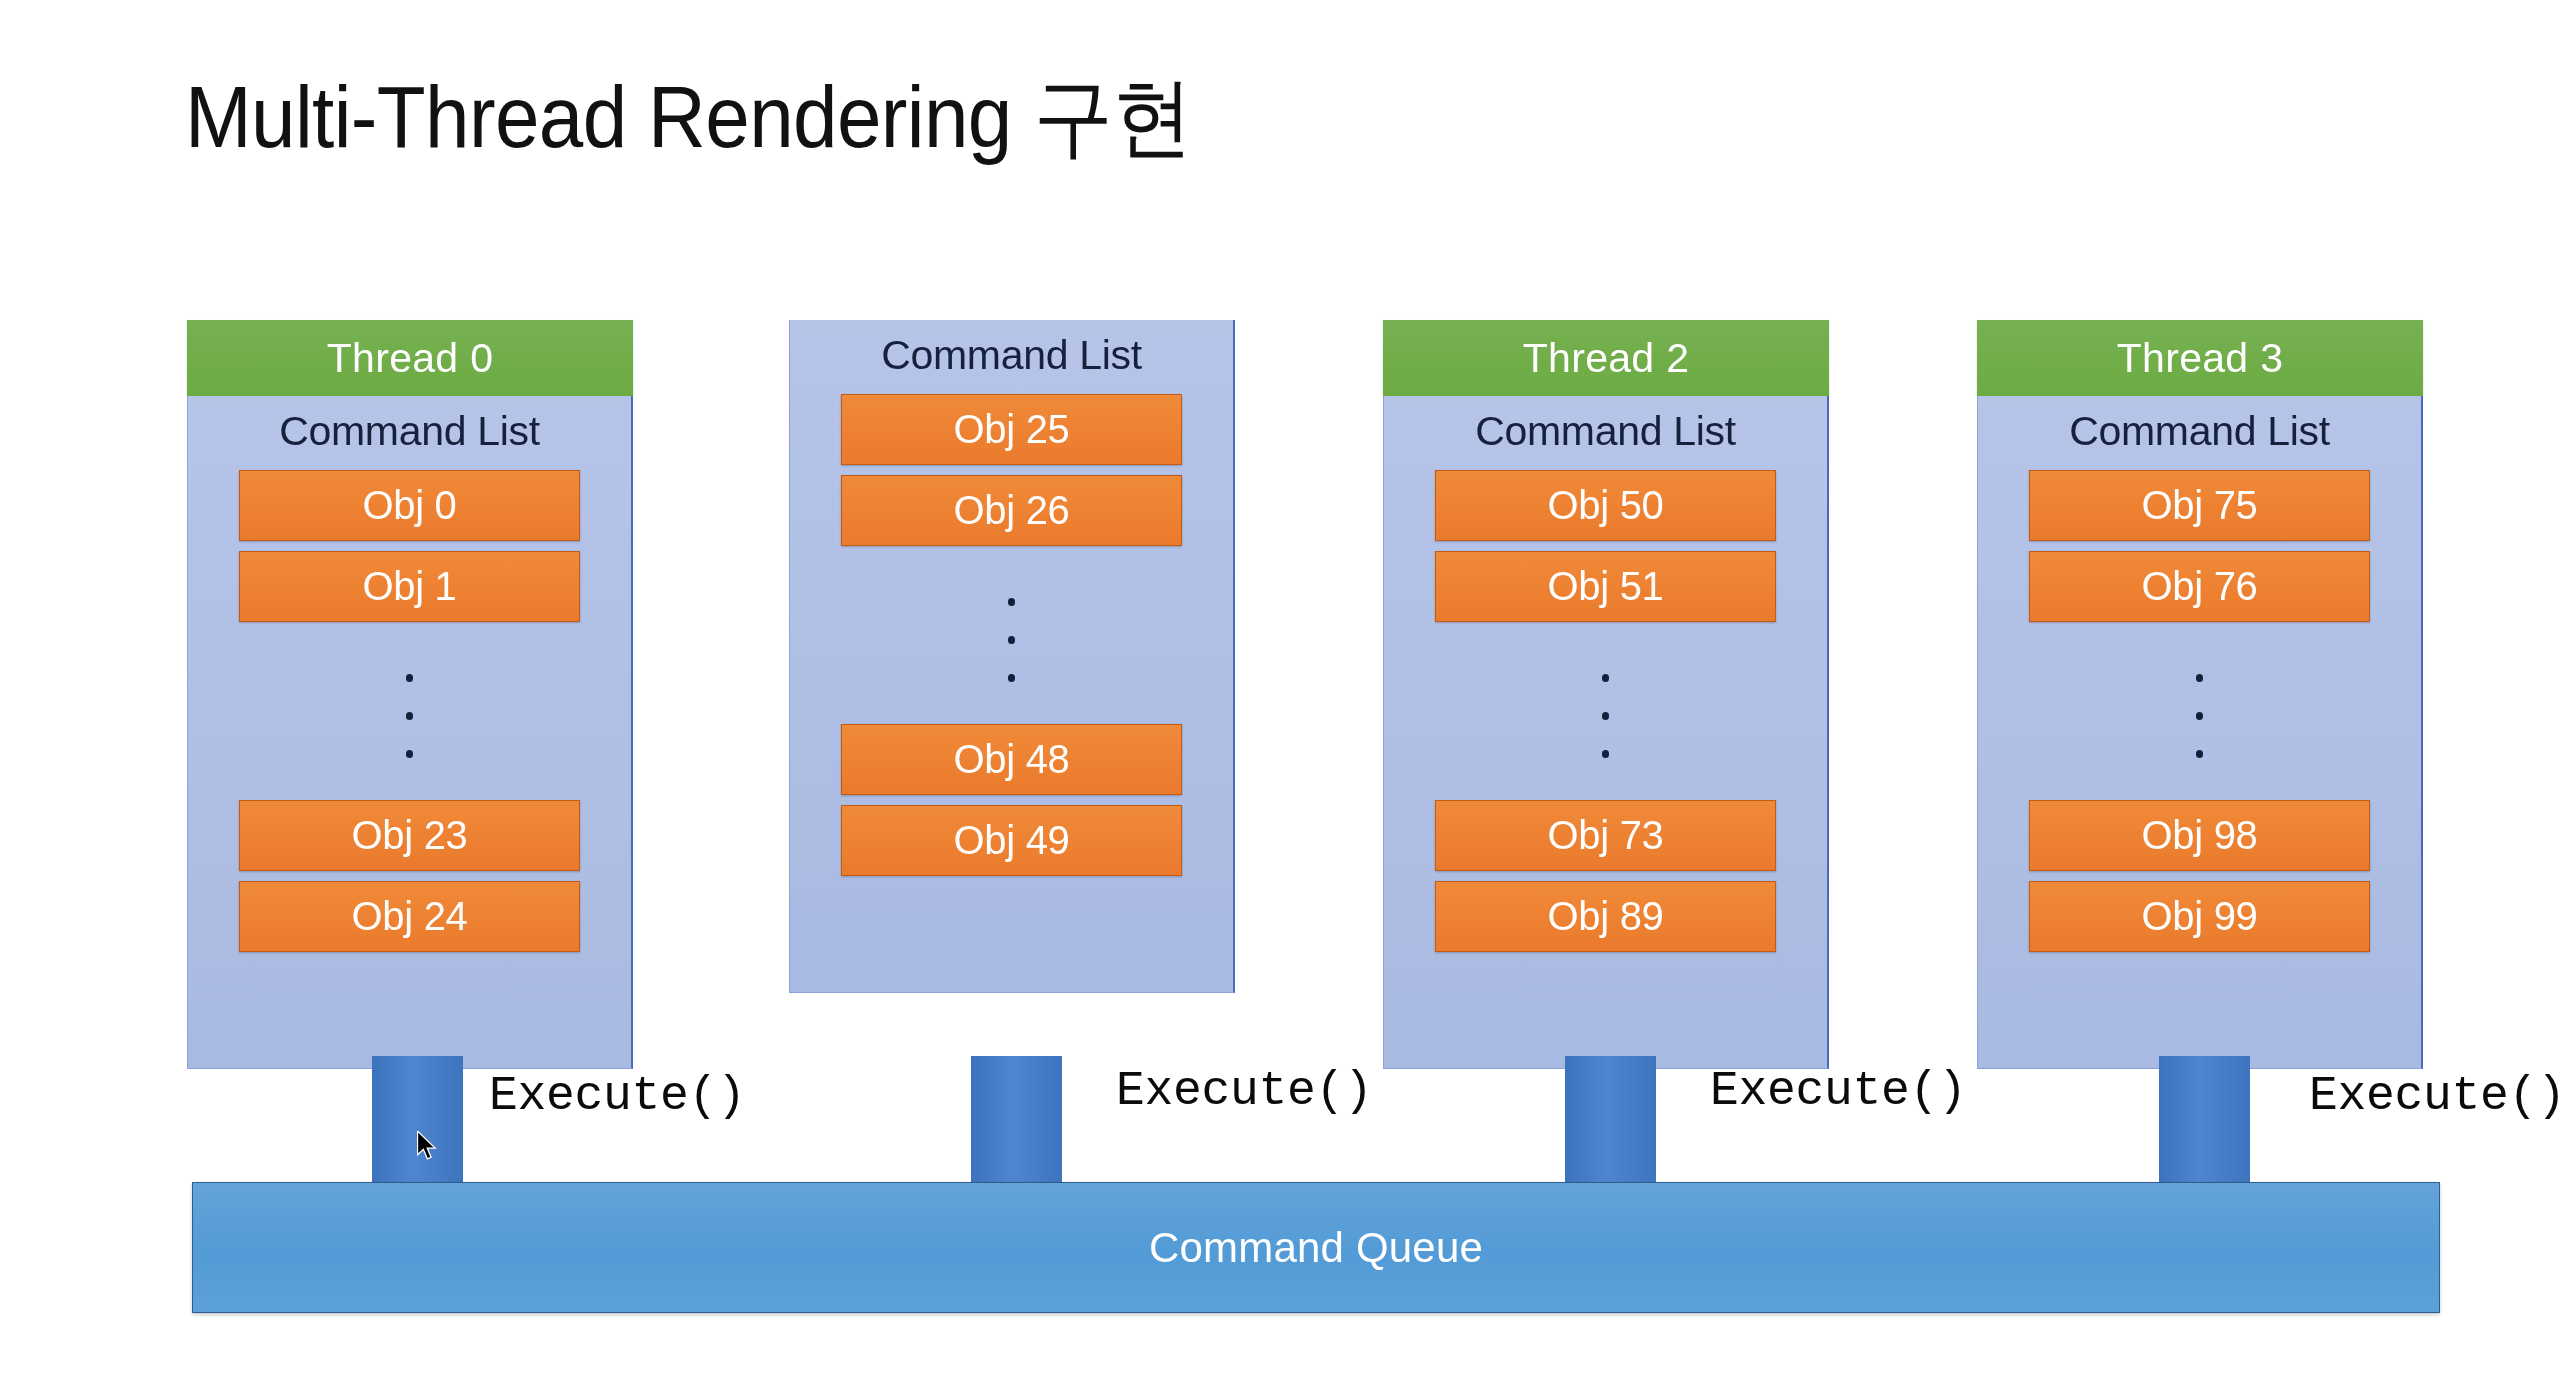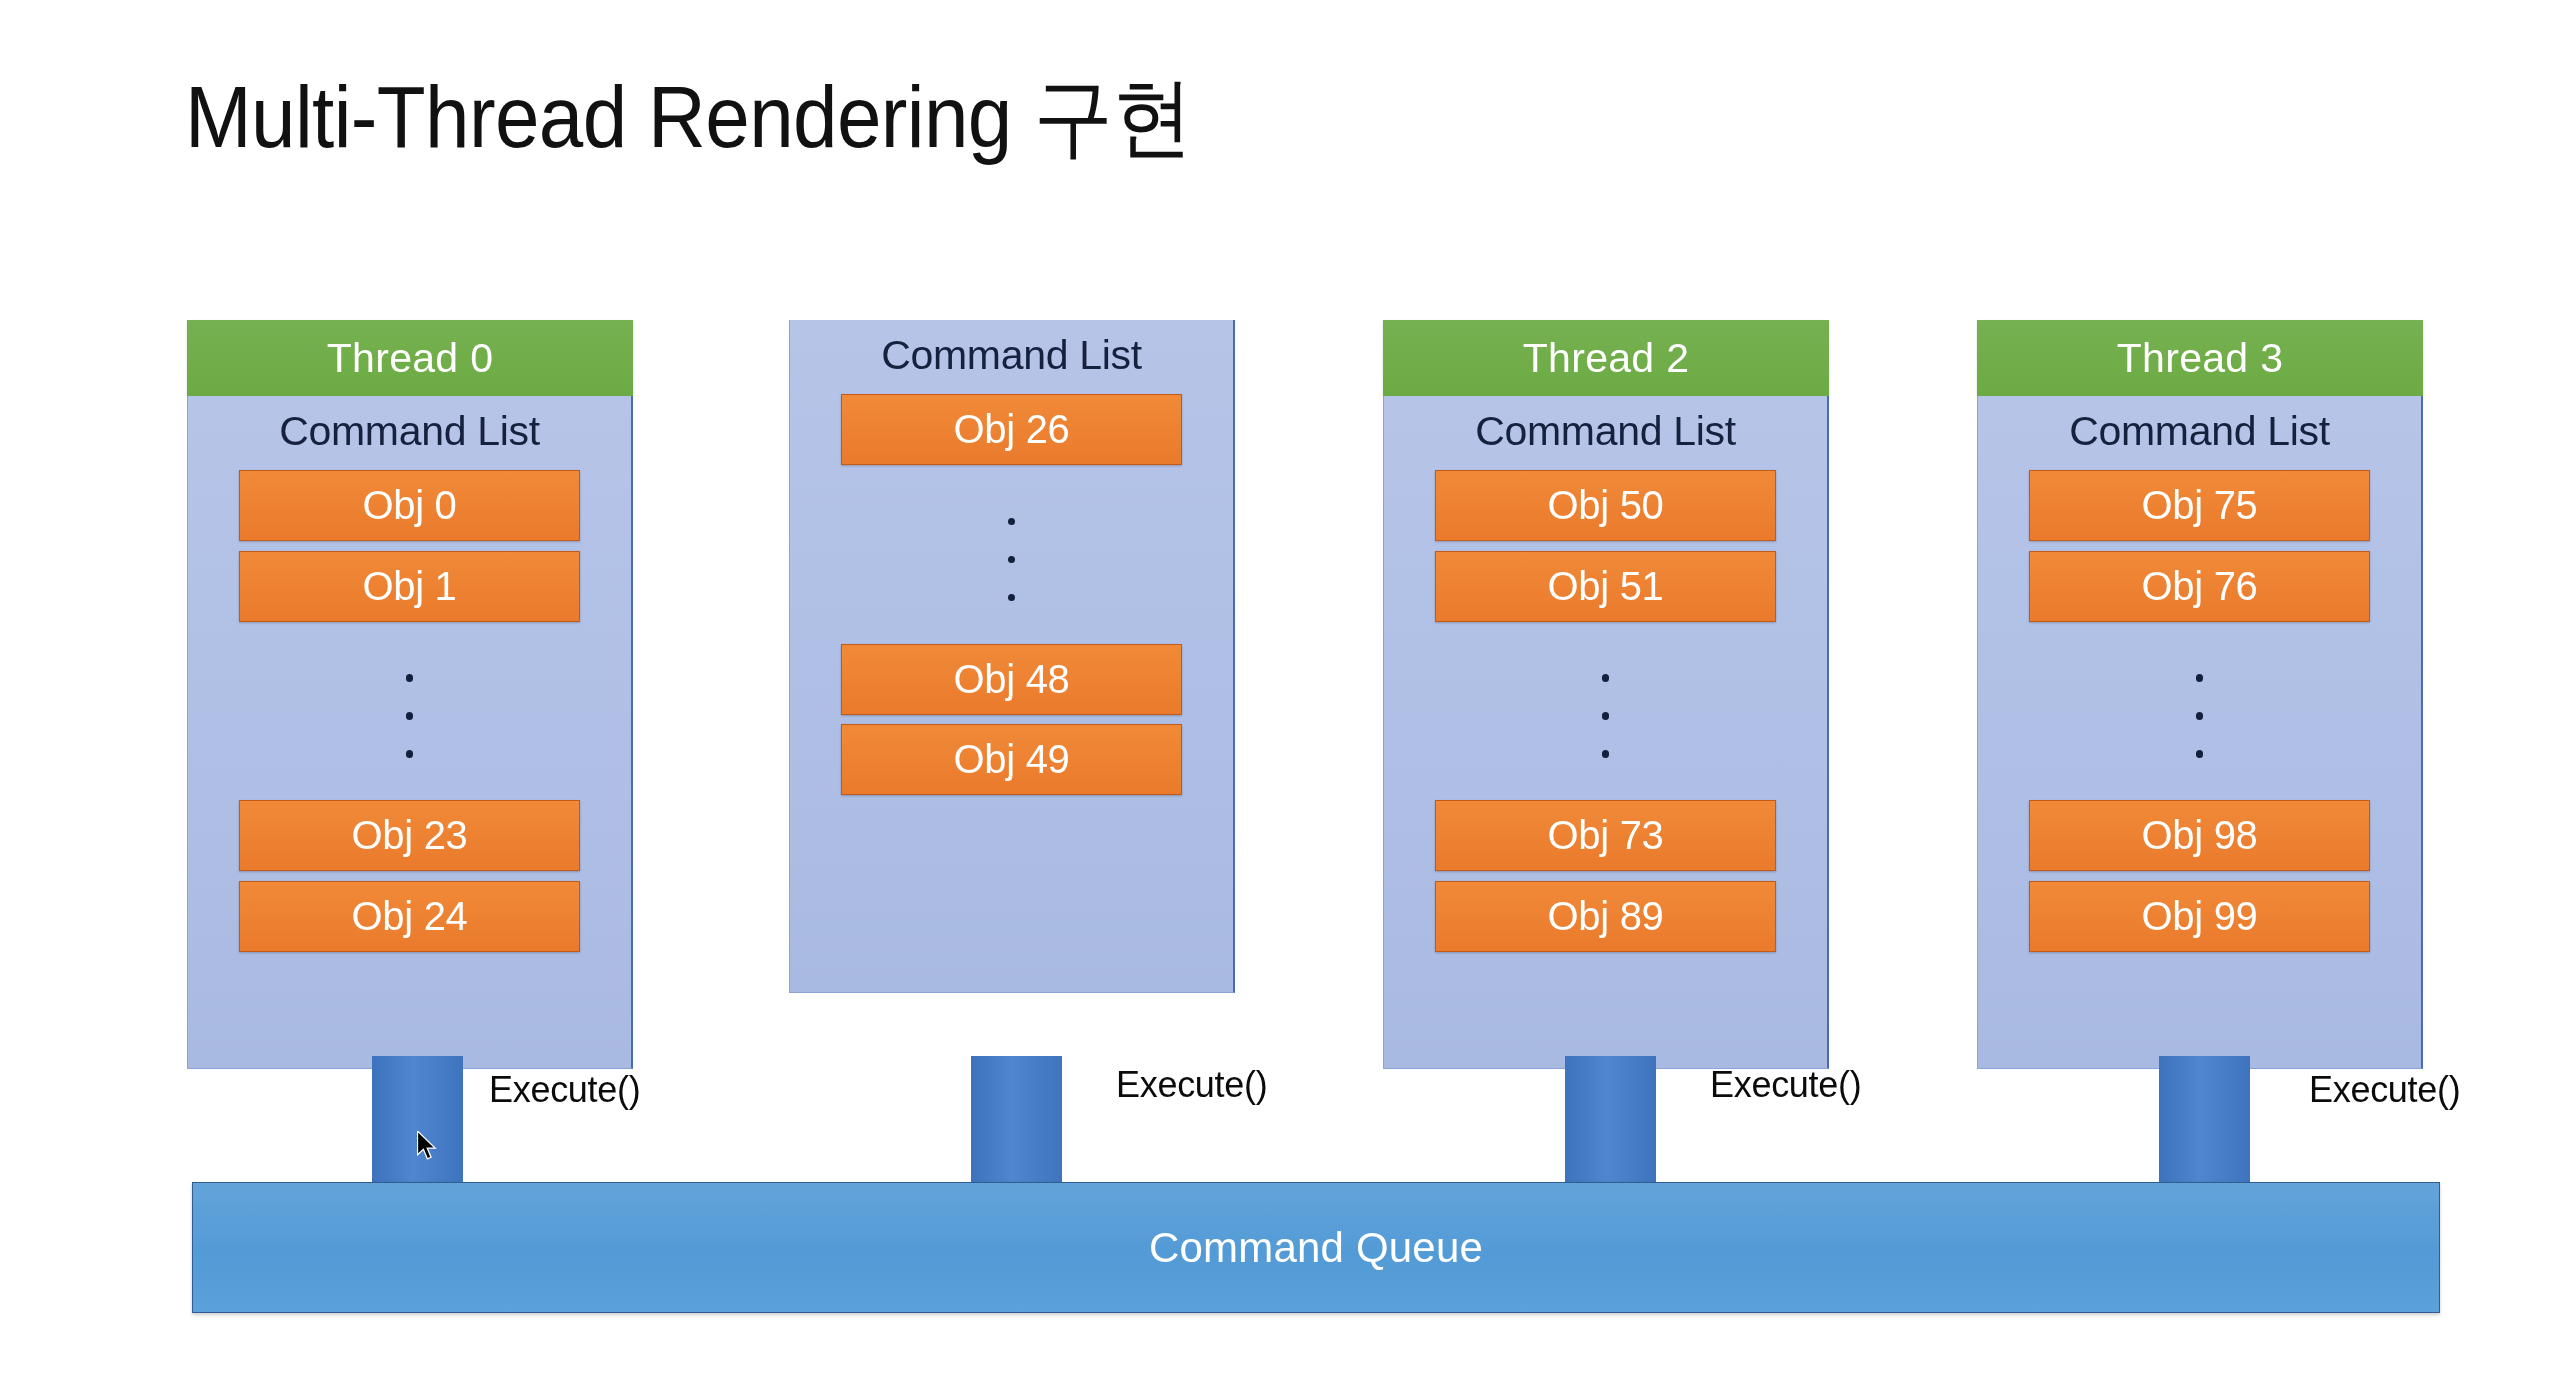--- a/index.html
+++ b/index.html
@@ -137,24 +137,25 @@
     width: 0;
     height: 0;
     border-left: 92px solid transparent;
     border-right: 92px solid transparent;
     border-top: 80px solid #4277c2;
   }
 
   .execute-label {
     position: absolute;
     top: 1069px;
-    font-size: 36px;
+    font-size: 48px;
     color: #0b0b0b;
     white-space: nowrap;
     letter-spacing: -0.3px;
+    font-family: Liberation Mono, monospace;
   }
   .execute-label.e0 { left: 489px; }
   .execute-label.e1 { left: 1116px; top: 1064px; }
   .execute-label.e2 { left: 1710px; top: 1064px; }
   .execute-label.e3 { left: 2309px; top: 1069px; }
 
   
   #command-queue {
     position: absolute;
     left: 185px;
@@ -201,20 +202,21 @@
       <span class="dot"></span>
     </div>
     <div class="obj-box">Obj 23</div>
     <div class="obj-box">Obj 24</div>
   </div>
 </div>
 
 <div class="thread-col c1">
   <div class="thread-body">
     <div class="command-list-label">Command List</div>
+    <div class="obj-box">Obj 25</div>
     <div class="obj-box">Obj 26</div>
     <div class="ellipsis-vert">
       <span class="dot"></span>
       <span class="dot"></span>
       <span class="dot"></span>
     </div>
     <div class="obj-box">Obj 48</div>
     <div class="obj-box">Obj 49</div>
   </div>
 </div>

